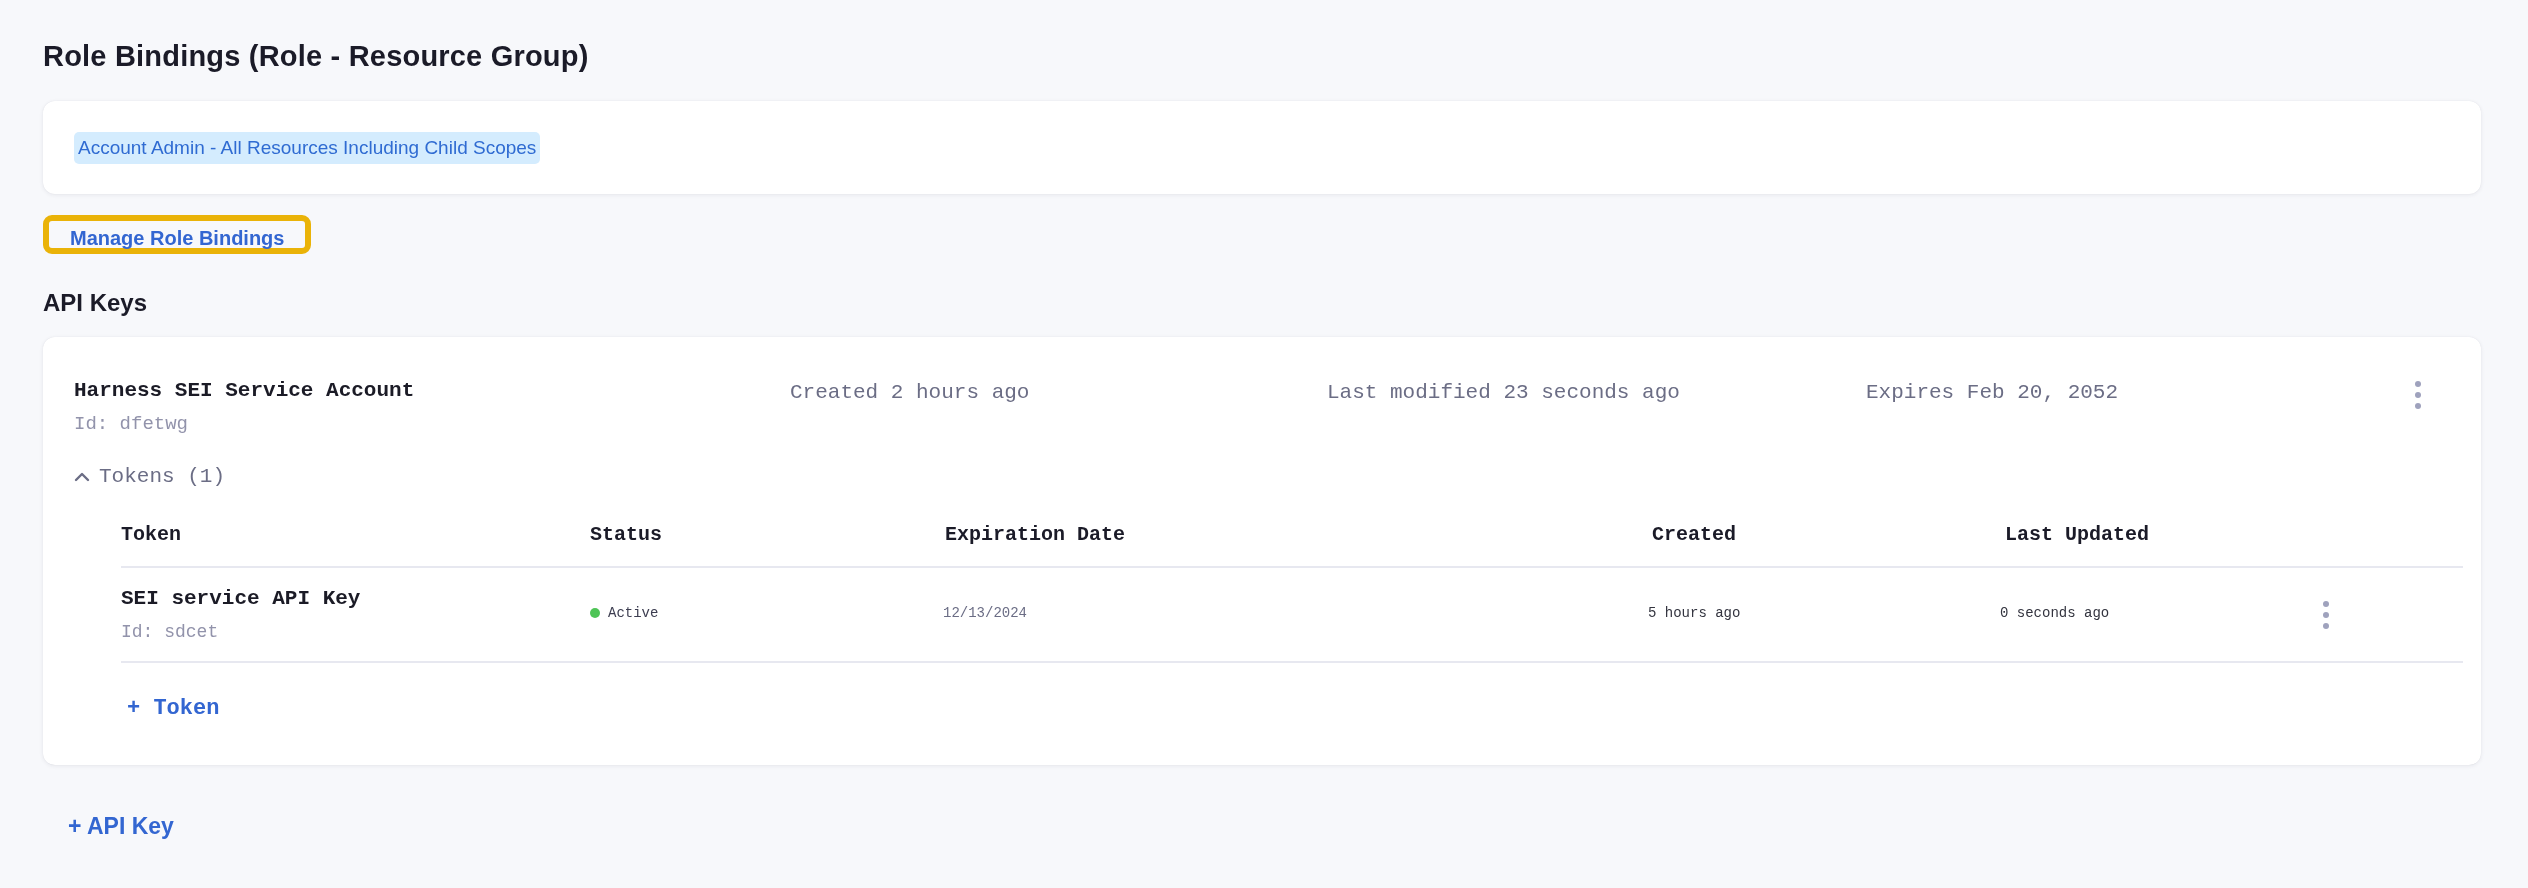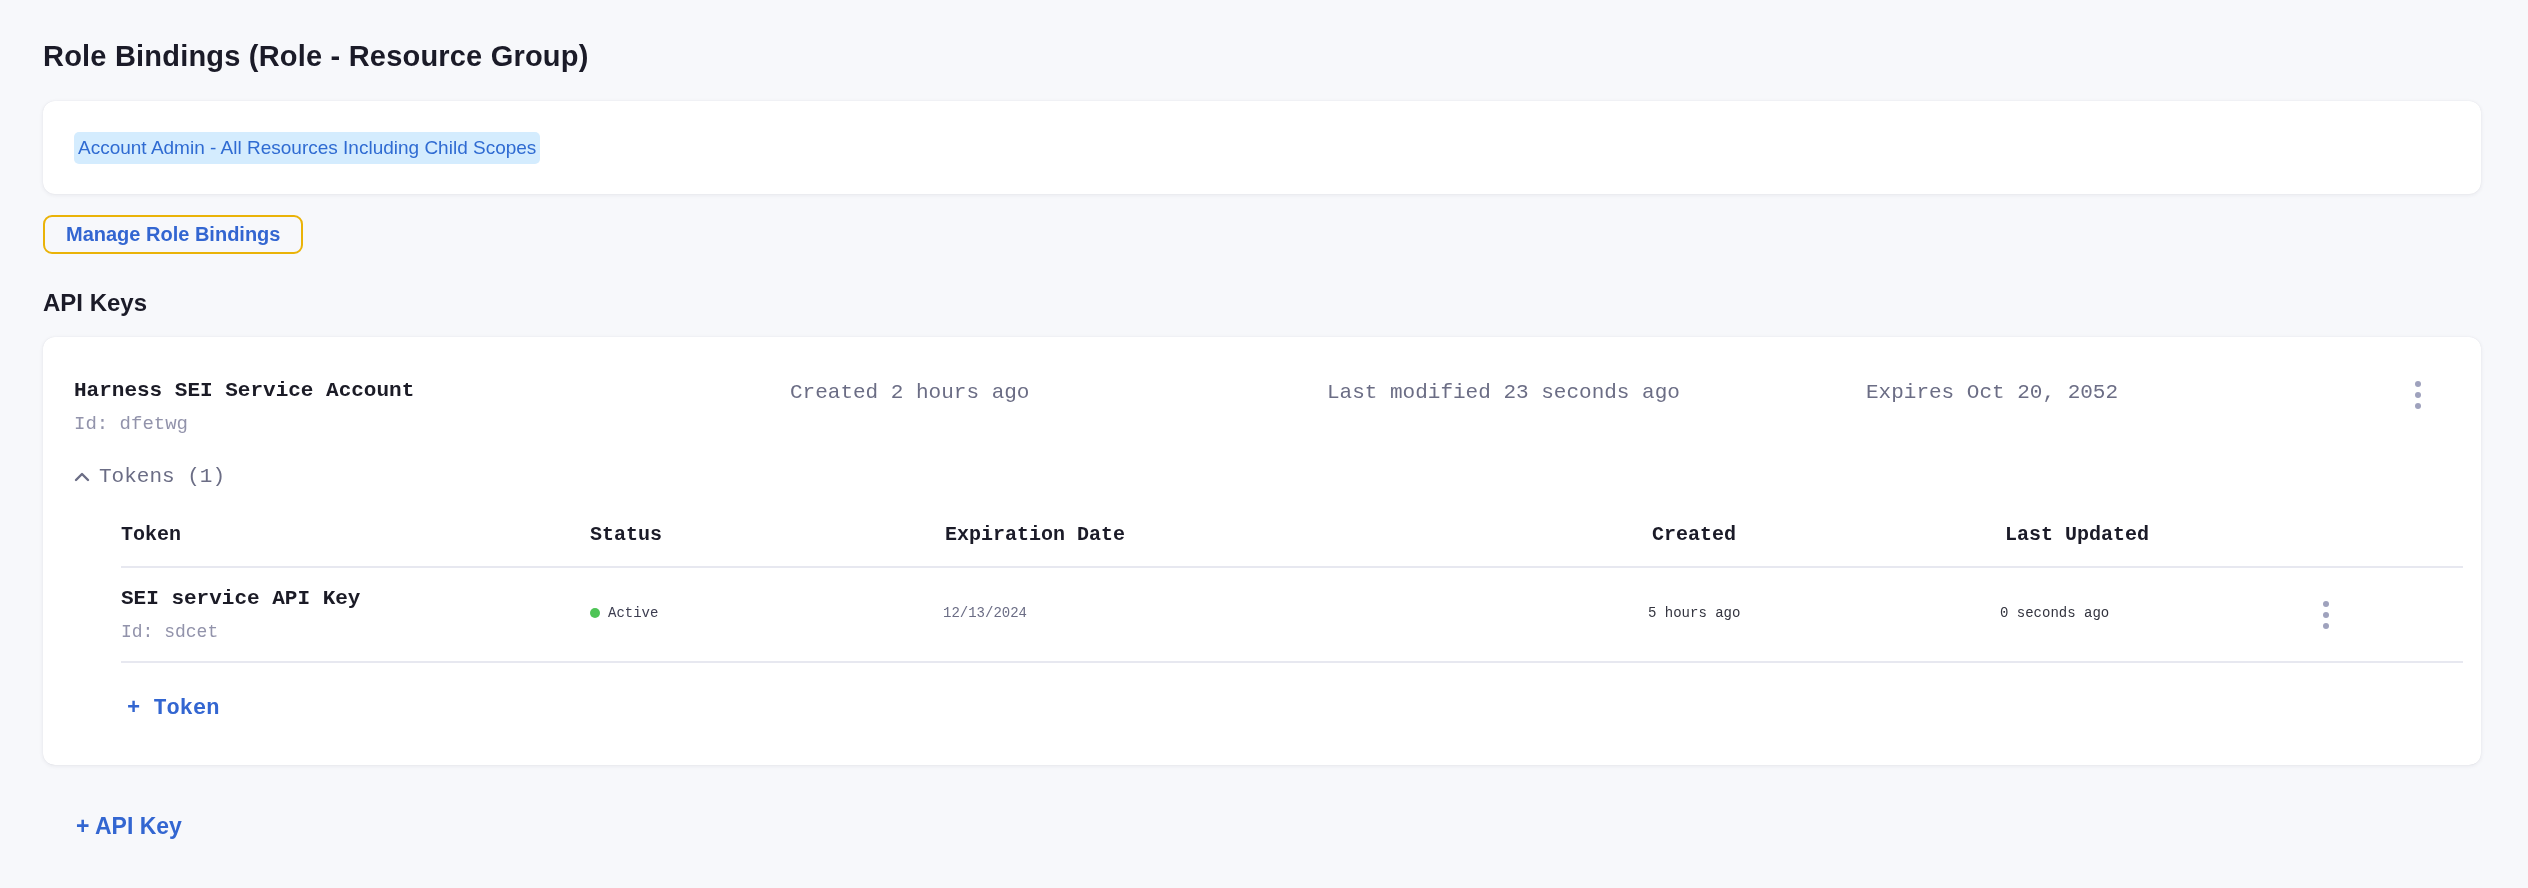--- a/index.html
+++ b/index.html
@@ -36,21 +36,21 @@
     font-size:19px;
     white-space:nowrap;
     cursor:pointer;
   }
 
   
   .btn-outline {
     left:43px; top:215px;
     height:39px; line-height:35px;
     padding:0 21px;
-    border:2px solid #eab308;
+    border:6px solid #eab308;
     border-radius:9px;
     color:#3366d1;
     font-size:20px;
     font-weight:700;
     background:transparent;
     cursor:pointer;
     display:inline-block;
   }
 
   
@@ -88,42 +88,42 @@
   .cell { position:absolute; top:268px; font-size:14px; white-space:nowrap; }
   .cell-status { left:547px; display:flex; align-items:center; gap:8px; color:#3c3d50; }
   .status-dot { width:10px; height:10px; border-radius:50%; background:#4ec456; display:inline-block; }
   .cell-exp   { left:900px;  color:#6b6d85; }
   .cell-crt   { left:1605px; color:#33343f; }
   .cell-upd   { left:1957px; color:#33343f; }
 
   
   .link { color:#3366d1; font-weight:700; cursor:pointer; white-space:nowrap; }
   .link-token  { left:84px; top:359px; font-size:22px;text-align:right; }
-  .link-apikey { left:68px; top:813px; font-size:23px;margin-left:8px; }
+  .link-apikey { left:68px; top:813px; font-size:23px; }
 </style>
 </head>
 <body>
 
 <h1 class="abs h1">Role Bindings (Role - Resource Group)</h1>
 
 <section class="abs card card-rolebindings">
   <span class="abs role-badge">Account Admin - All Resources Including Child Scopes</span>
 </section>
 
 <button class="abs btn-outline">Manage Role Bindings</button>
 
 <h2 class="abs h2">API Keys</h2>
 
 <section class="abs card card-apikey">
 
   <div class="abs sa-name">Harness SEI Service Account</div>
   <div class="abs sa-id">Id: dfetwg</div>
   <div class="abs sa-meta m-created">Created 2 hours ago</div>
   <div class="abs sa-meta m-modified">Last modified 23 seconds ago</div>
-  <div class="abs sa-meta m-expires">Expires Oct 20, 2052</div>
+  <div class="abs sa-meta m-expires">Expires Feb 20, 2052</div>
 
   <div class="abs kebab kebab-card" title="">
     <i></i>
       <i></i>
       <i></i>
   </div>
 
   <div class="abs tokens-toggle">
     <span class="chev">
       <svg viewBox="0 0 22 22" width="22" height="22">

